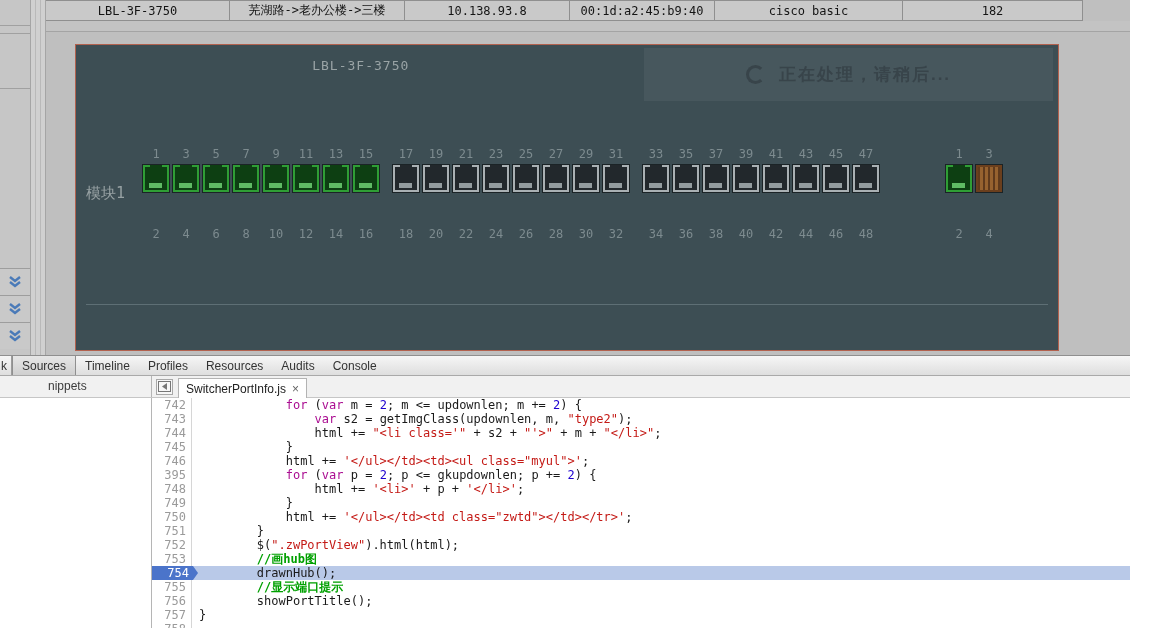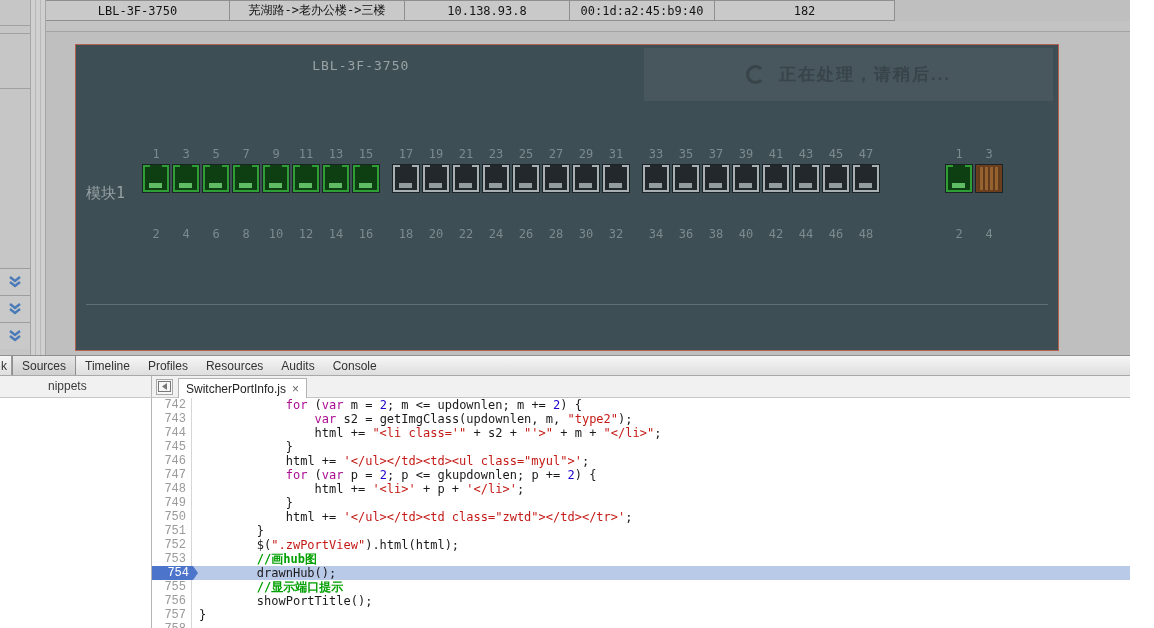--- a/index.html
+++ b/index.html
@@ -72,21 +72,21 @@
      border:1px solid #a8a8a8;background:#f7f7f7;display:flex;align-items:center;justify-content:center;}
   .file-tab{position:absolute;left:178px;top:2px;height:20px;box-sizing:border-box;background:#fff;
      border:1px solid #b3b3b3;border-bottom:none;display:flex;align-items:center;gap:6px;
      padding:0 7px;font-size:12px;color:#222;text-align:center;}
   .file-tab .x{color:#666;font-size:12px;}
   .navigator{position:absolute;left:0;top:43px;width:151px;bottom:0;background:#fff;border-right:1px solid #b5b5b5;}
   .editor{position:absolute;left:152px;top:43px;right:0;bottom:0;background:#fff;overflow:hidden;
      font-family:"DejaVu Sans Mono",monospace;font-size:12px;}
   .crow{display:flex;height:14px;line-height:14px;}
   .lnum{flex:0 0 40px;box-sizing:border-box;text-align:right;padding-right:5px;color:#9a9a9a;
-     border-right:1px solid #d6d6d6;background:#fff;font-family:Liberation Mono, monospace;}
+     border-right:1px solid #d6d6d6;background:#fff;}
   .ccode{flex:1;white-space:pre;padding-left:7px;color:#1a1a1a;}
   .crow.cur .ccode{background:#b9c9e8;}
   .crow.cur .lnum{background:#4b74ca;color:#fff;border-right:none;position:relative;z-index:2;
      clip-path:polygon(0 0,calc(100% - 5px) 0,100% 50%,calc(100% - 5px) 100%,0 100%);
      padding-right:9px;flex-basis:46px;margin-right:-6px;}
   .tok-k{color:#aa0d91;}
   .tok-s{color:#c41a16;}
   .tok-n{color:#1c00cf;}
   .tok-c{color:#00a000;font-weight:bold;}
 </style>
@@ -95,20 +95,21 @@
 
 <div class="screen">
 
   <div class="win-frag"></div>
 
   <div class="infobar">
       <div class="cell" style="width: 185px;">LBL-3F-3750</div>
       <div class="cell" style="width: 175px;">芜湖路-&gt;老办公楼-&gt;三楼</div>
       <div class="cell" style="width: 165px;">10.138.93.8</div>
       <div class="cell" style="width: 145px;">00:1d:a2:45:b9:40</div>
+      <div class="cell" style="width: 188px;">cisco basic</div>
       <div class="cell" style="width: 180px;">182</div>
     </div>
   <div class="subband"></div>
 
   <div class="sidebar">
     <div class="hcut" style="top:25px"></div>
     <div class="hcut" style="top:33px"></div>
     <div class="hcut" style="top:88px"></div>
     <div class="chev-group">
       <div class="chev-btn">
@@ -430,21 +431,21 @@
         </div>
         <div class="crow">
           <div class="lnum">745</div>
           <div class="ccode">            <span>}</span></div>
         </div>
         <div class="crow">
           <div class="lnum">746</div>
           <div class="ccode">            <span>html += </span><span class="tok-s">'&lt;/ul&gt;&lt;/td&gt;&lt;td&gt;&lt;ul class="myul"&gt;'</span><span>;</span></div>
         </div>
         <div class="crow">
-          <div class="lnum">747</div>
+          <div class="lnum">395</div>
           <div class="ccode">            <span class="tok-k">for</span><span> (</span><span class="tok-k">var</span><span> p = </span><span class="tok-n">2</span><span>; p &lt;= gkupdownlen; p += </span><span class="tok-n">2</span><span>) {</span></div>
         </div>
         <div class="crow">
           <div class="lnum">748</div>
           <div class="ccode">                <span>html += </span><span class="tok-s">'&lt;li&gt;'</span><span> + p + </span><span class="tok-s">'&lt;/li&gt;'</span><span>;</span></div>
         </div>
         <div class="crow">
           <div class="lnum">749</div>
           <div class="ccode">            <span>}</span></div>
         </div>

